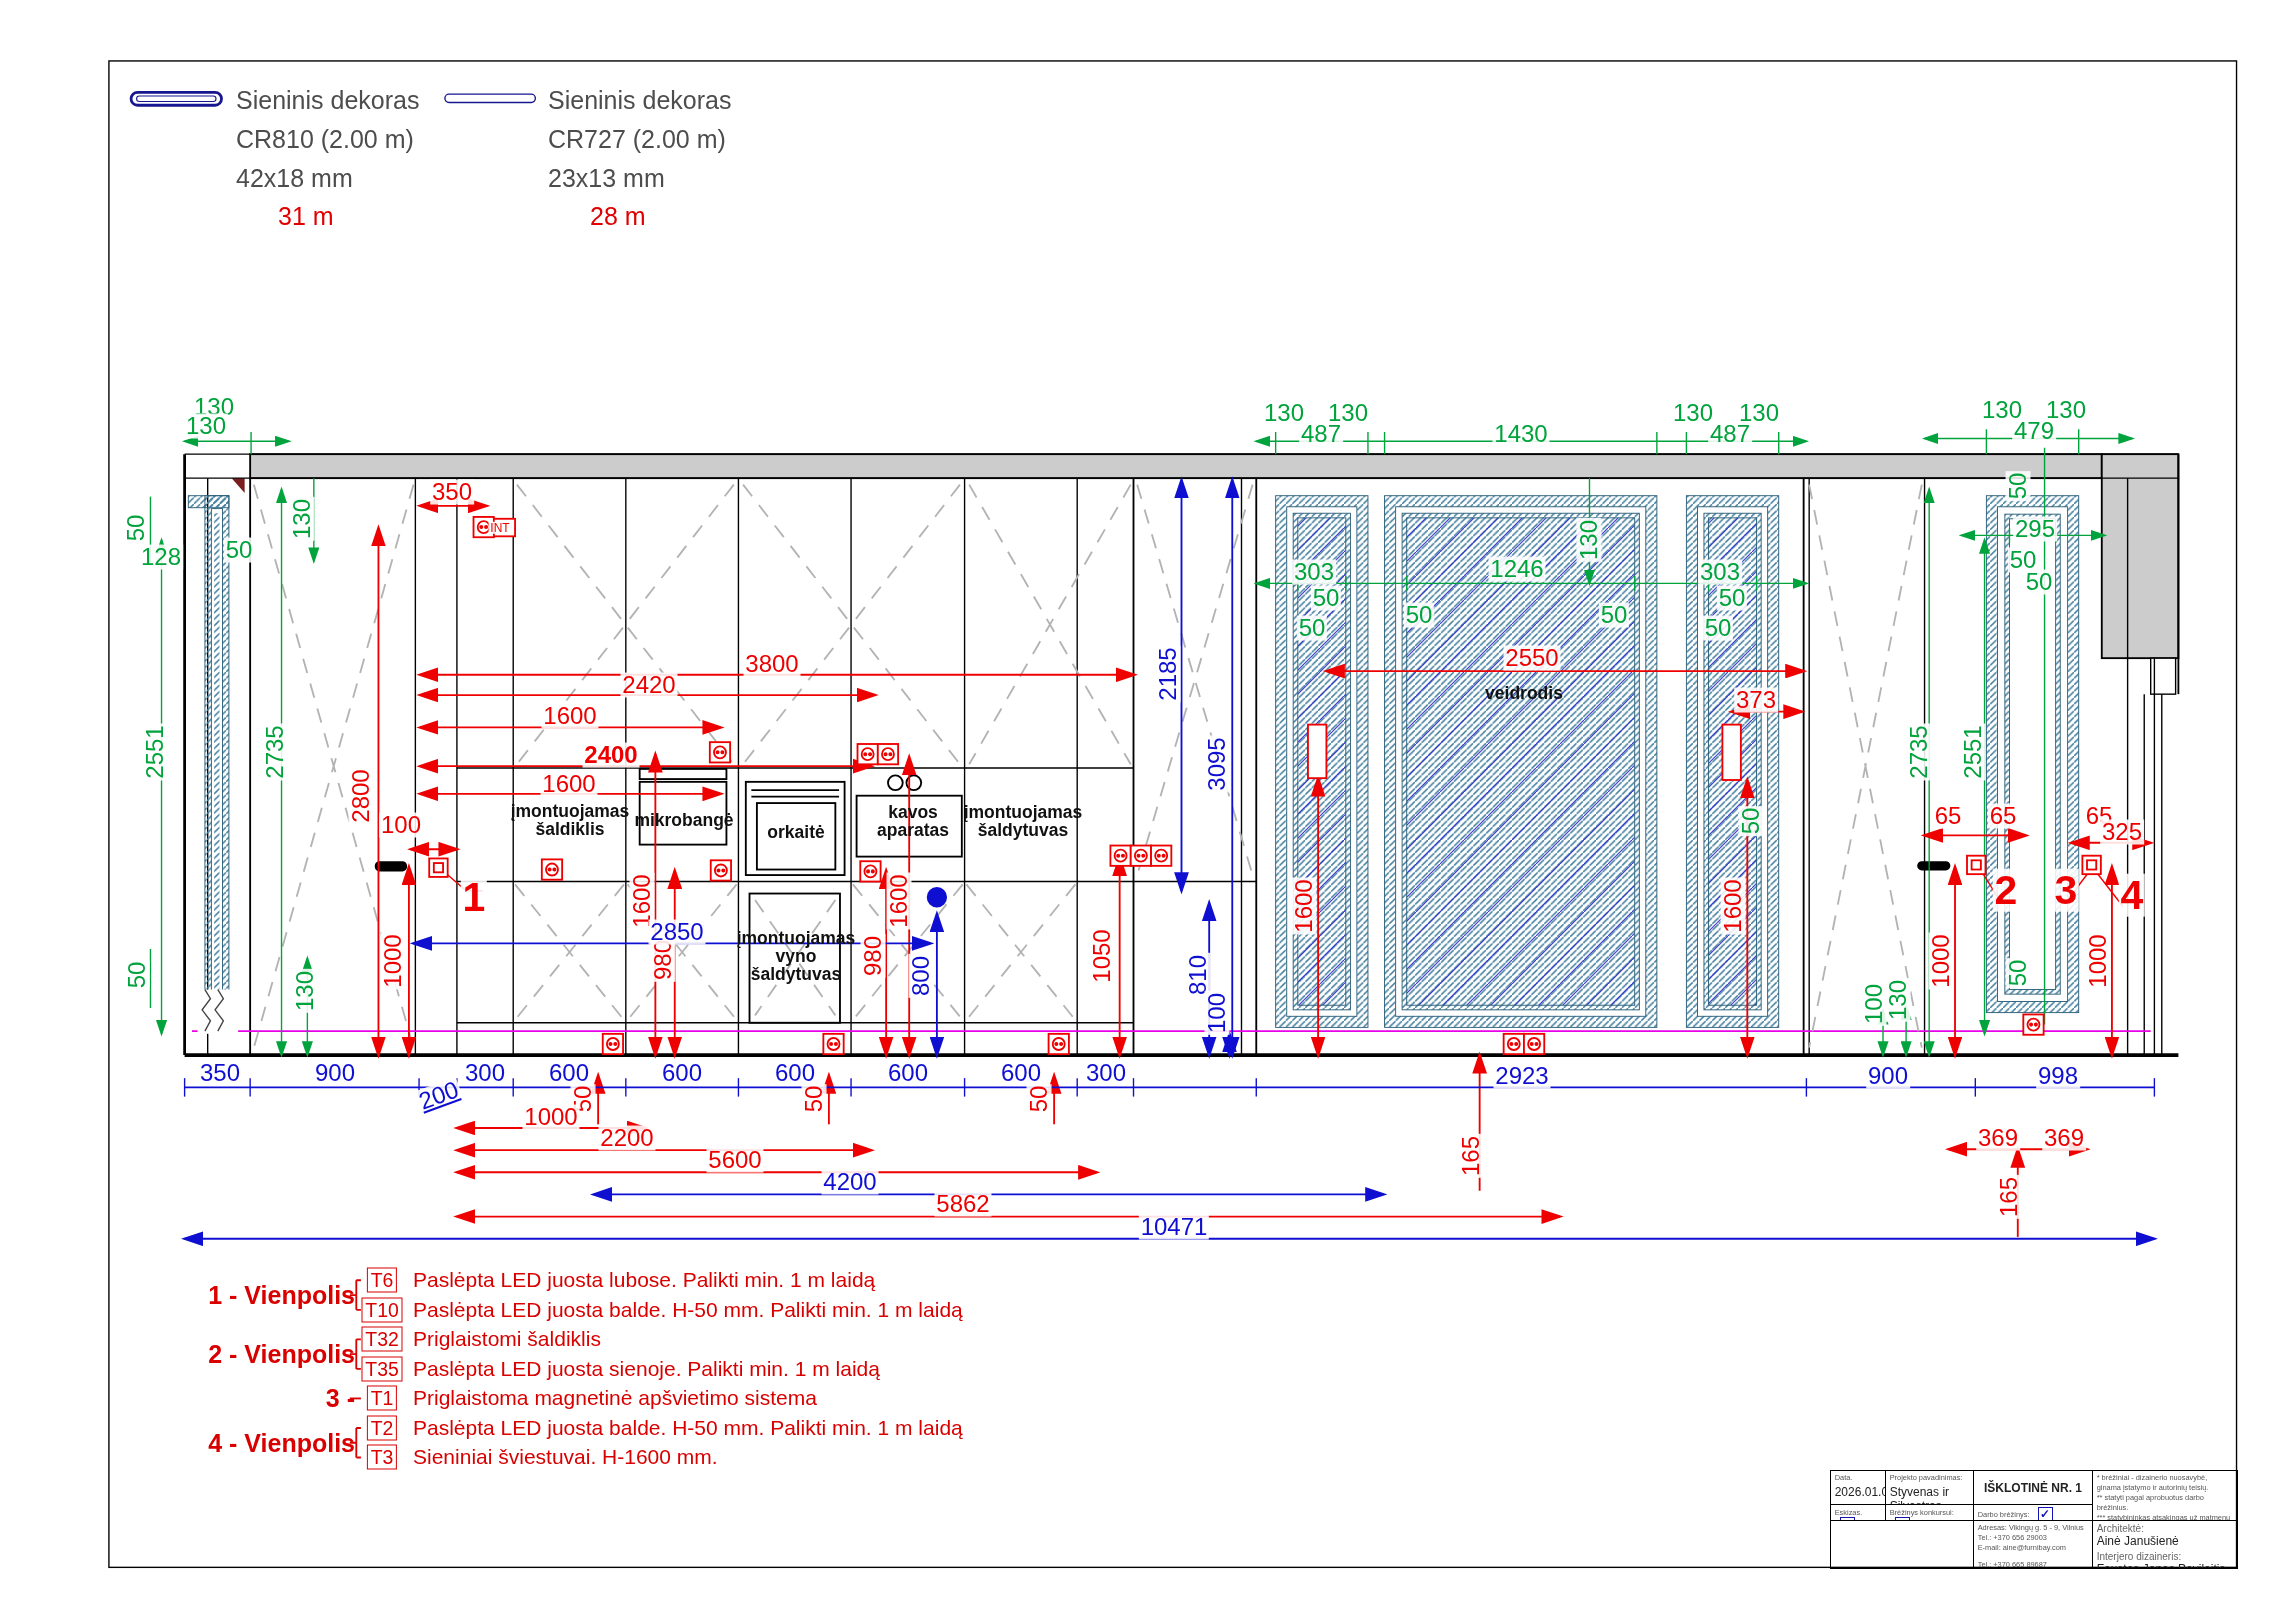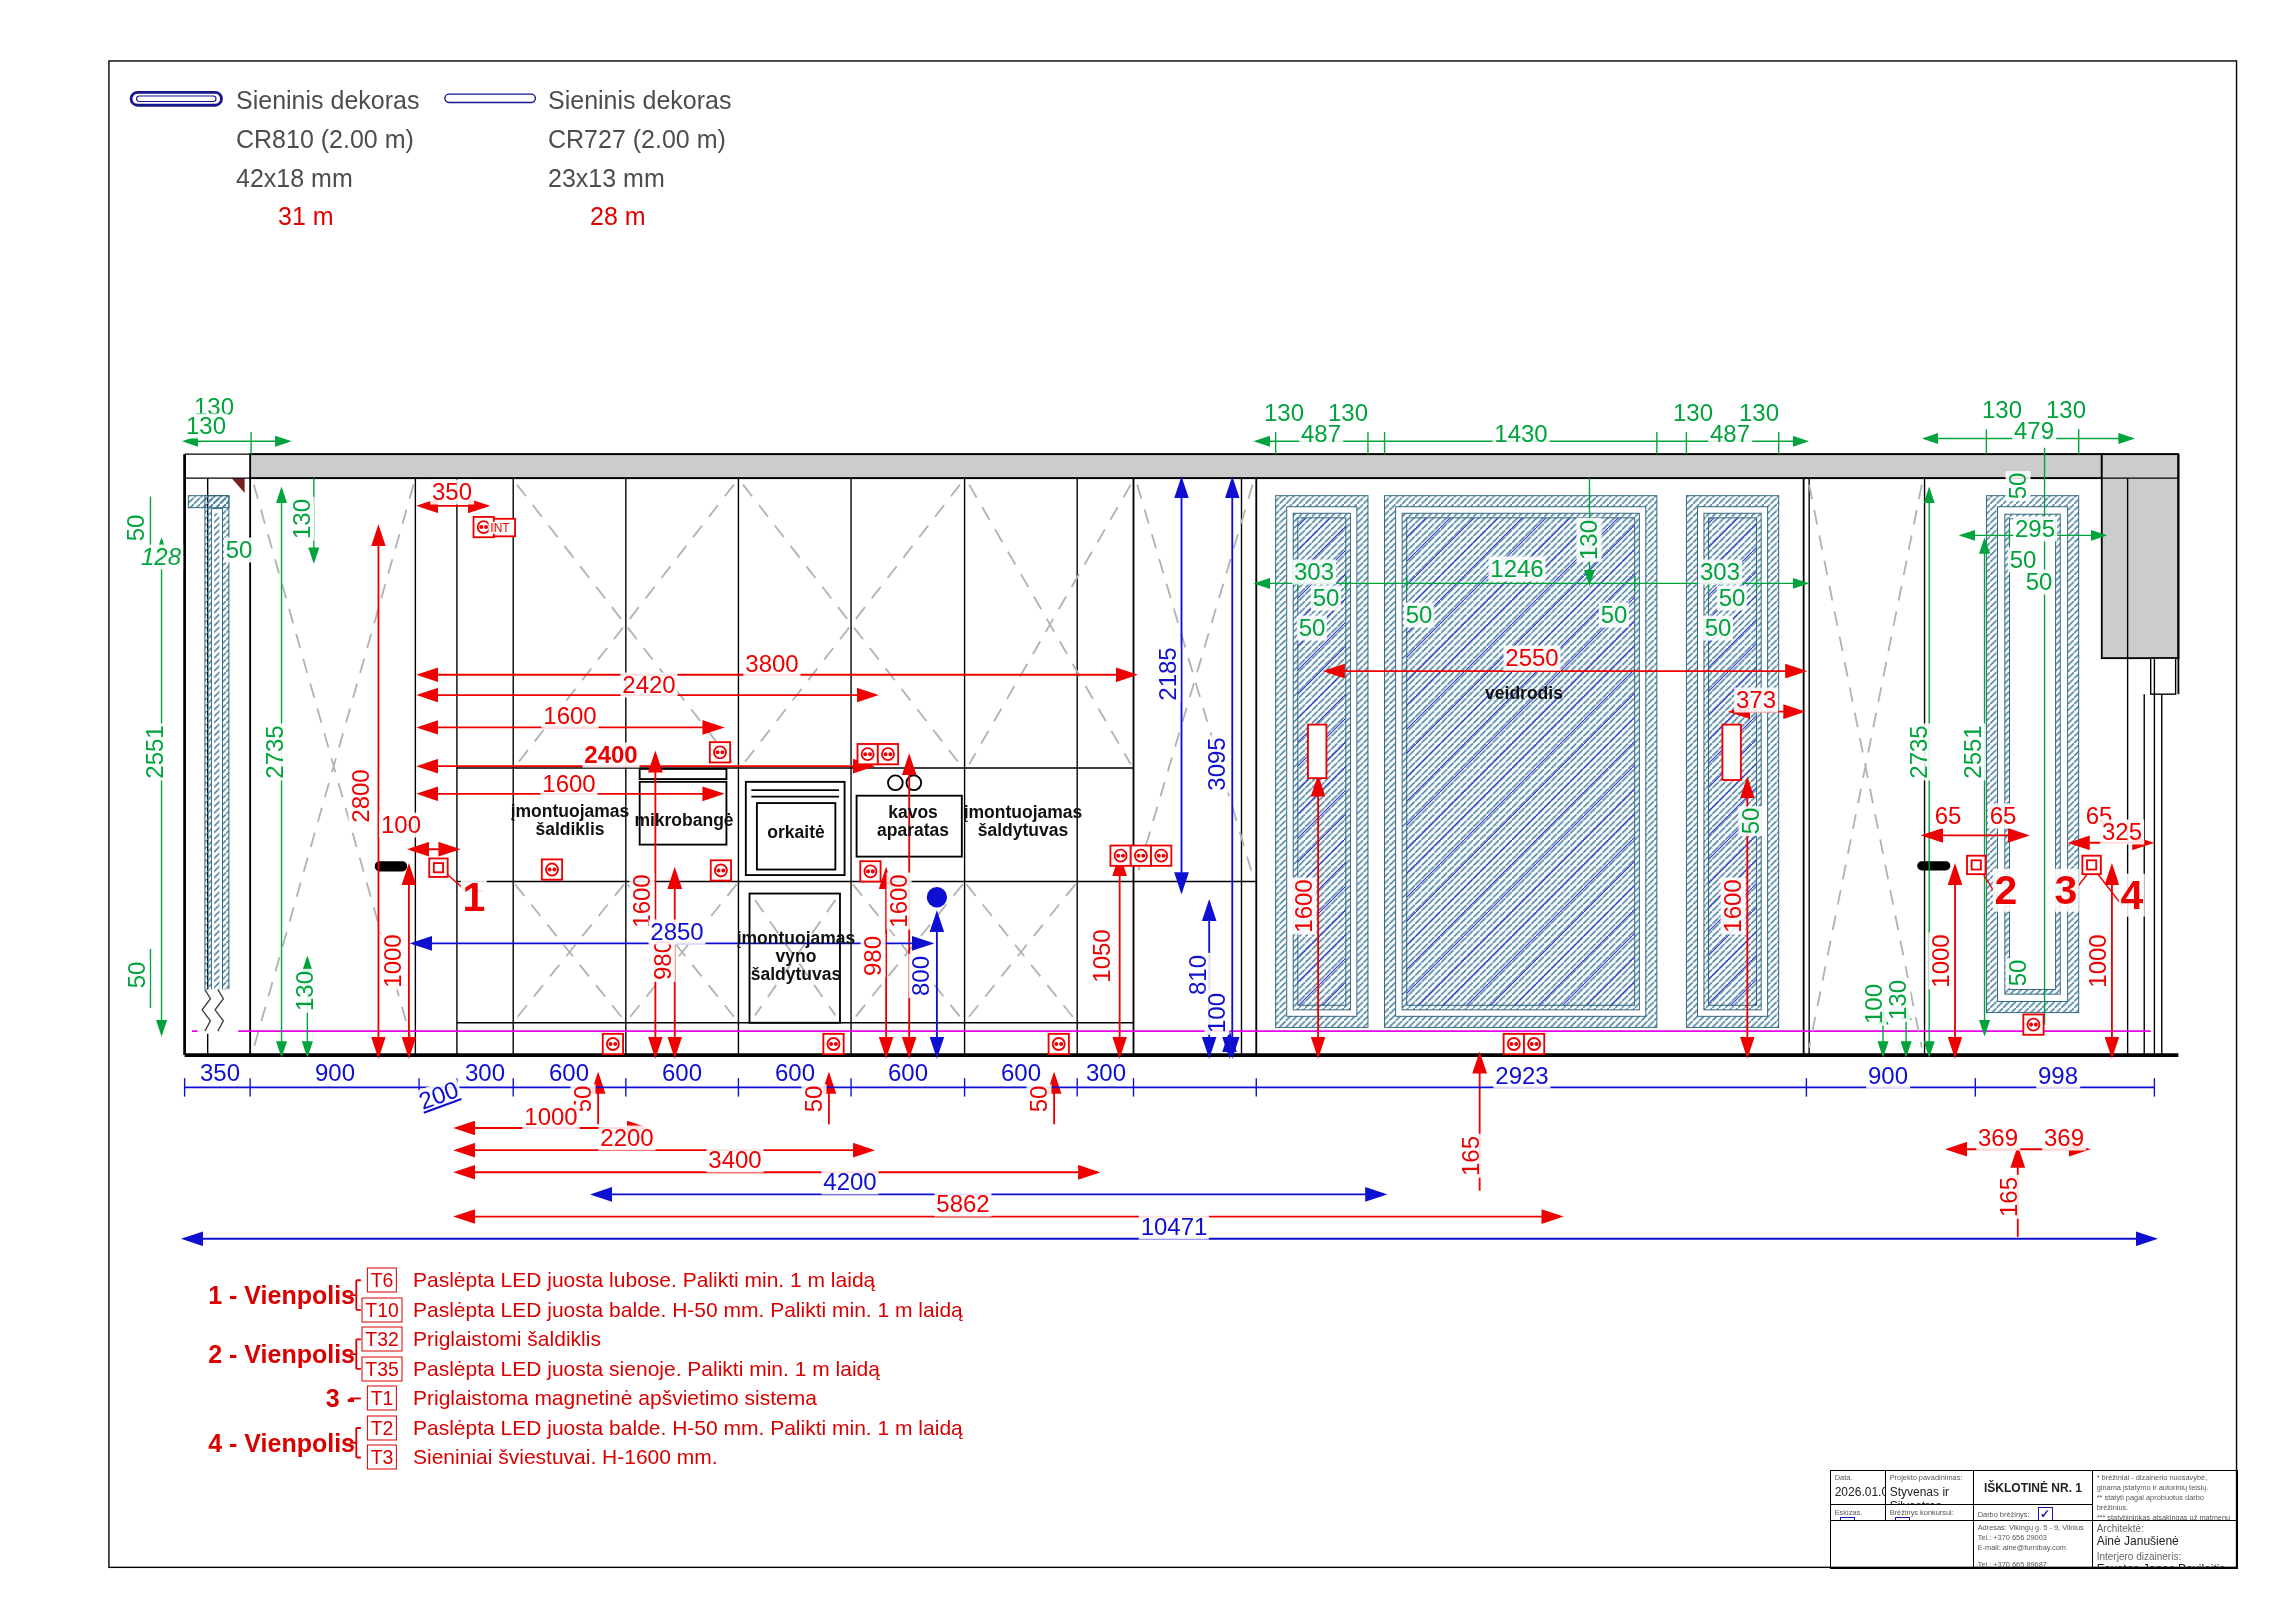--- a/index.html
+++ b/index.html
@@ -320,21 +320,21 @@
   <div>Sieninis dekoras</div>
   <div>CR727 (2.00 m)</div>
   <div>23x13 mm</div>
   <div class="red">28 m</div>
 </div>
 
 <div id="labels">
       <span class="lb g" style="left: 214px; top: 407px;">130</span>
       <span class="lb g" style="left: 206px; top: 426px;">130</span>
       <span class="lb g rot" style="left: 136px; top: 528px;">50</span>
-      <span class="lb g" style="left: 161px; top: 557px; font-style: italic;">128</span>
+      <span class="lb g" style="left: 161px; top: 557px;">128</span>
       <span class="lb g" style="left: 239px; top: 550px;">50</span>
       <span class="lb g rot" style="left: 302px; top: 519px;">130</span>
       <span class="lb g rot" style="left: 155px; top: 752px;">2551</span>
       <span class="lb g rot" style="left: 275px; top: 752px;">2735</span>
       <span class="lb g rot" style="left: 137px; top: 975px;">50</span>
       <span class="lb g rot" style="left: 305px; top: 991px;">130</span>
       <span class="lb g" style="left: 1284px; top: 413px;">130</span>
       <span class="lb g" style="left: 1348px; top: 413px;">130</span>
       <span class="lb g" style="left: 1321px; top: 434px;">487</span>
       <span class="lb g" style="left: 1521px; top: 434px;">1430</span>
@@ -390,21 +390,21 @@
       <span class="lb r rot" style="left: 2098px; top: 961px;">1000</span>
       <span class="lb r" style="left: 1998px; top: 1138px;">369</span>
       <span class="lb r" style="left: 2064px; top: 1138px;">369</span>
       <span class="lb r rot" style="left: 1471px; top: 1156px;">165</span>
       <span class="lb r rot" style="left: 2009px; top: 1197px;">165</span>
       <span class="lb r rot" style="left: 583px; top: 1099px;">50</span>
       <span class="lb r rot" style="left: 814px; top: 1099px;">50</span>
       <span class="lb r rot" style="left: 1039px; top: 1099px;">50</span>
       <span class="lb r" style="left: 551px; top: 1117px;">1000</span>
       <span class="lb r" style="left: 627px; top: 1138px;">2200</span>
-      <span class="lb r" style="left: 735px; top: 1160px;">3400</span>
+      <span class="lb r" style="left: 735px; top: 1160px;">5600</span>
       <span class="lb r" style="left: 963px; top: 1204px;">5862</span>
       <span class="lb r" style="left: 474px; top: 897px; font-size: 41px; font-weight: bold;">1</span>
       <span class="lb r" style="left: 2006px; top: 890px; font-size: 41px; font-weight: bold;">2</span>
       <span class="lb r" style="left: 2066px; top: 890px; font-size: 41px; font-weight: bold;">3</span>
       <span class="lb r" style="left: 2132px; top: 895px; font-size: 41px; font-weight: bold;">4</span>
       <span class="lb r" style="left: 500px; top: 528px; font-size: 12px;">INT</span>
       <span class="lb b rot" style="left: 1168px; top: 674px;">2185</span>
       <span class="lb b rot" style="left: 1217px; top: 764px;">3095</span>
       <span class="lb b rot" style="left: 1198px; top: 975px;">810</span>
       <span class="lb b rot" style="left: 1217px; top: 1013px;">100</span>

